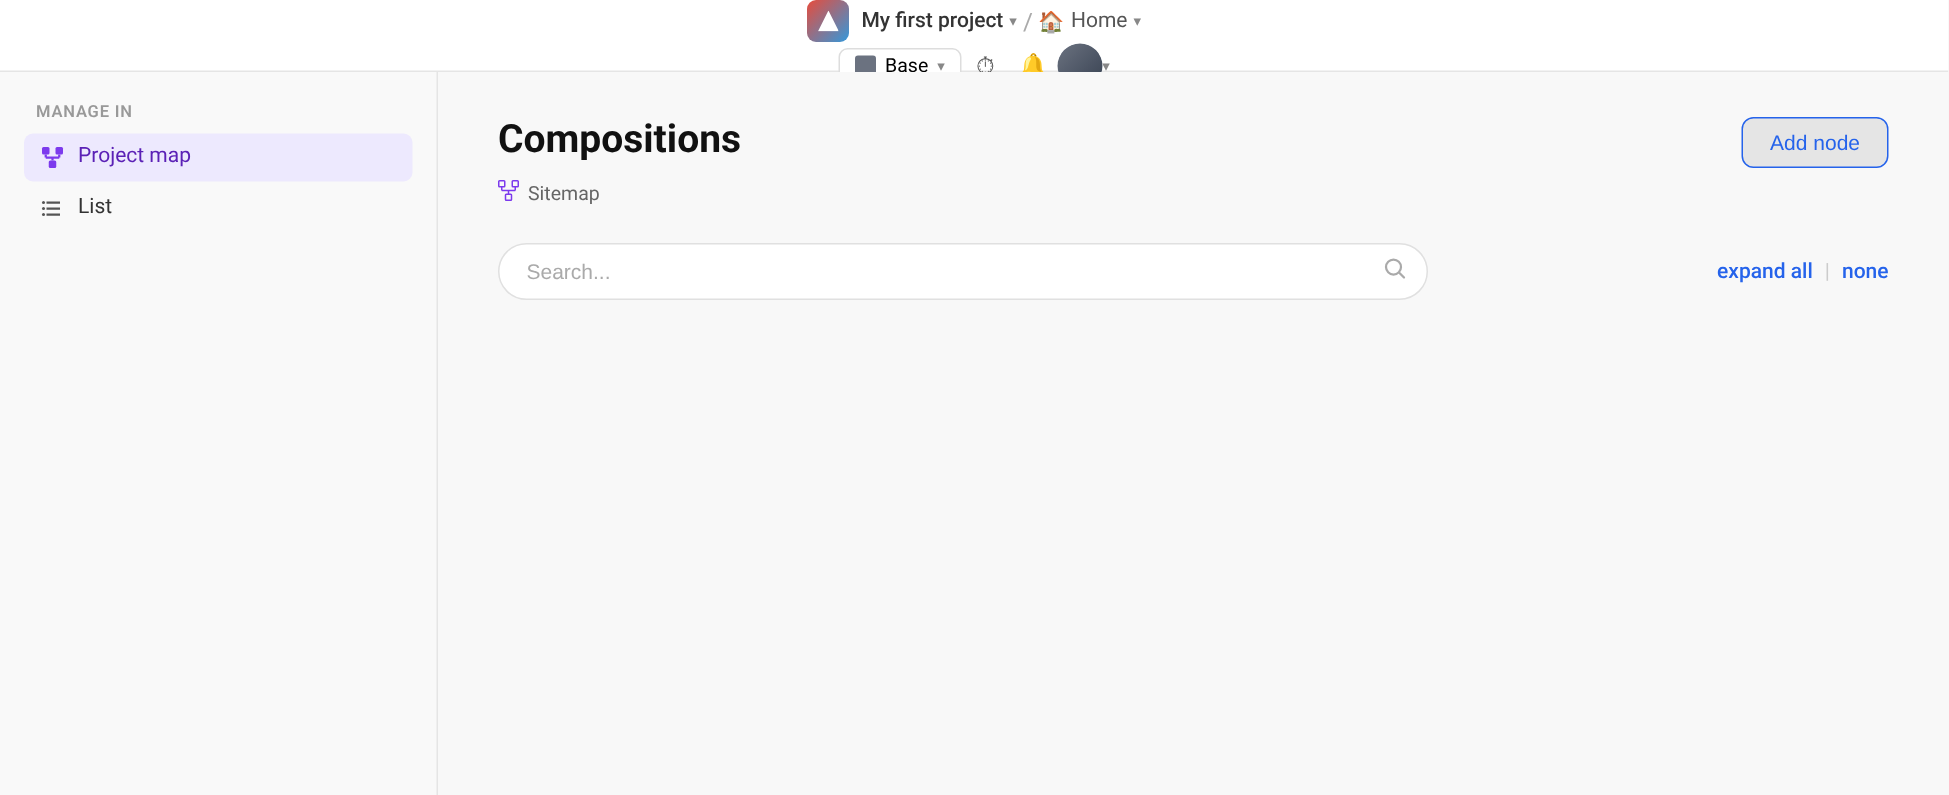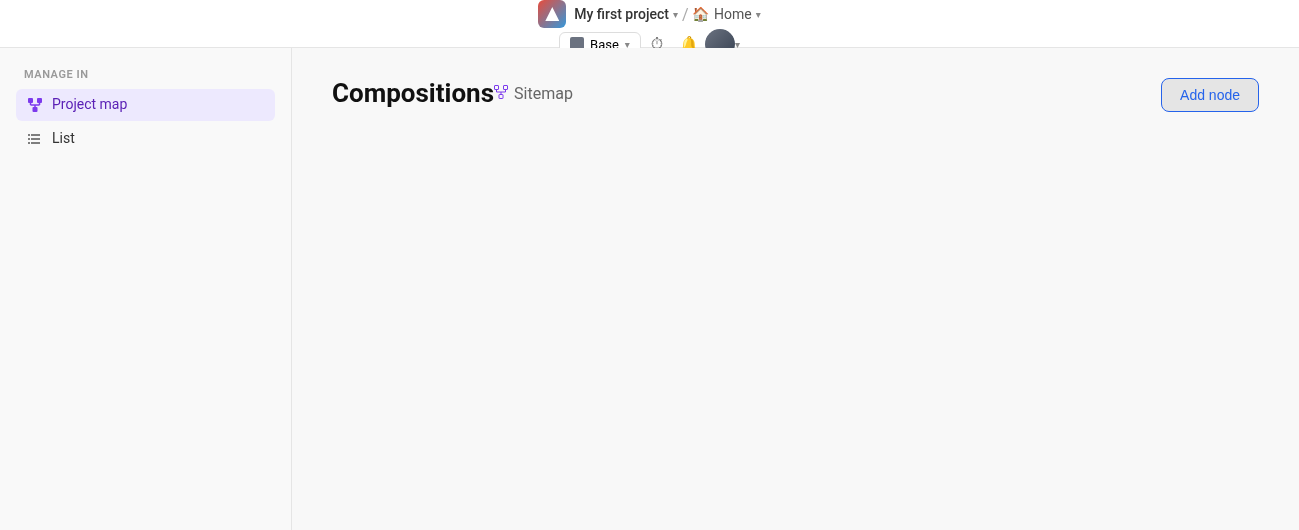--- a/index.html
+++ b/index.html
@@ -183,33 +183,33 @@
       overflow-y: auto;
     }
     .page-header {
       display: flex;
       align-items: flex-start;
       justify-content: space-between;
       margin-bottom: 24px;
     }
     .page-title-area {
       display: flex;
-      flex-direction: row;
-      gap: 0;
+      flex-direction: column;
+      gap: 12px;
     }
     .page-title {
       font-size: 26px;
       font-weight: 700;
       color: #111;
     }
     .page-breadcrumb-sub {
       display: flex;
       align-items: center;
       gap: 6px;
-      font-size: 16px;
+      font-size: 13px;
       color: #666;
     }
     .sitemap-icon {
       color: #7c3aed;
       font-size: 14px;
     }
     .add-node-btn {
       background: #e5e5e5;
       border: 1.5px solid #2563eb;
       color: #2563eb;
@@ -408,15 +408,31 @@
               <line x1="2.5" y1="7" x2="11.5" y2="7" stroke="#7c3aed" stroke-width="1"></line>
               <line x1="7" y1="7" x2="7" y2="9.5" stroke="#7c3aed" stroke-width="1"></line>
             </svg>
           </span>
           <span>Sitemap</span>
         </div>
       </div>
       <button class="add-node-btn">Add node</button>
     </div>
 
+    <div class="search-expand-row">
+      <div class="search-container">
+        <input class="search-input" type="text" placeholder="Search..." style="">
+        <span class="search-icon">
+          <svg width="16" height="16" viewBox="0 0 16 16" fill="none">
+            <circle cx="7" cy="7" r="5" stroke="#aaa" stroke-width="1.5"></circle>
+            <line x1="11" y1="11" x2="14" y2="14" stroke="#aaa" stroke-width="1.5" stroke-linecap="round"></line>
+          </svg>
+        </span>
+      </div>
+      <div class="expand-actions">
+        <span class="expand-link">expand all</span>
+        <span class="expand-separator">|</span>
+        <span class="expand-link">none</span>
+      </div>
+    </div>
 
   </main>
 </div>
 
 </body></html>

